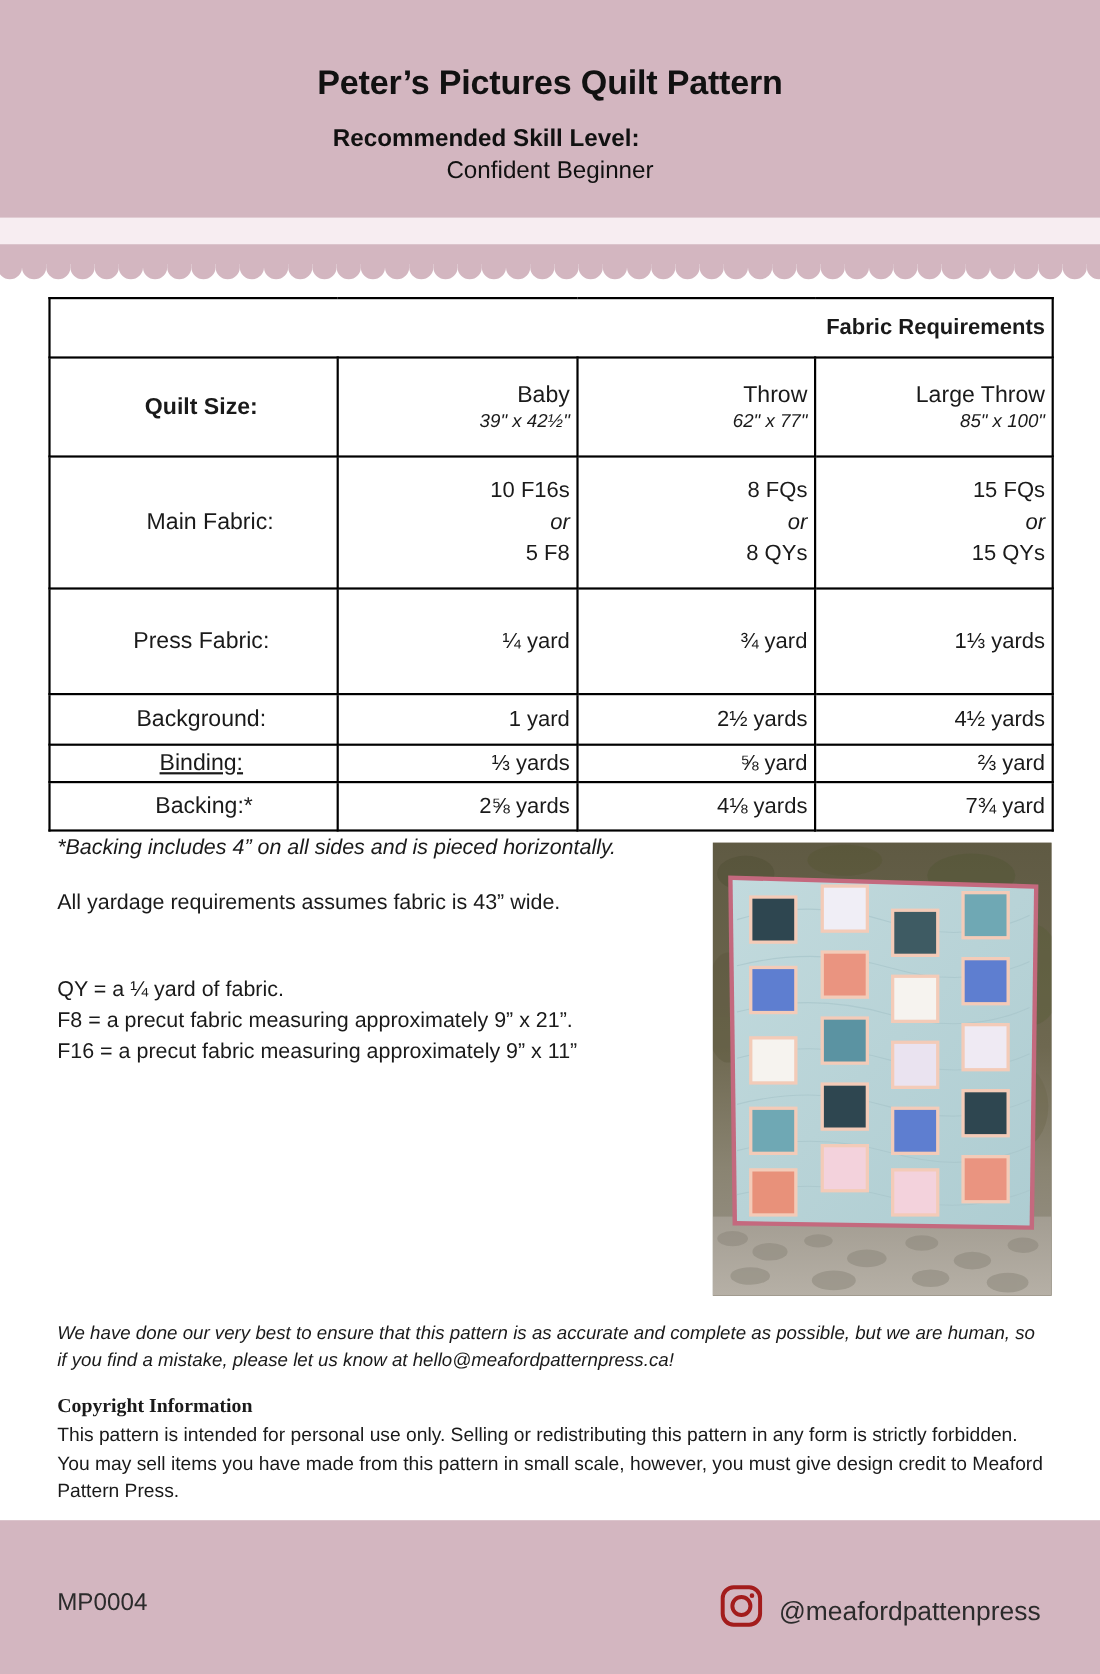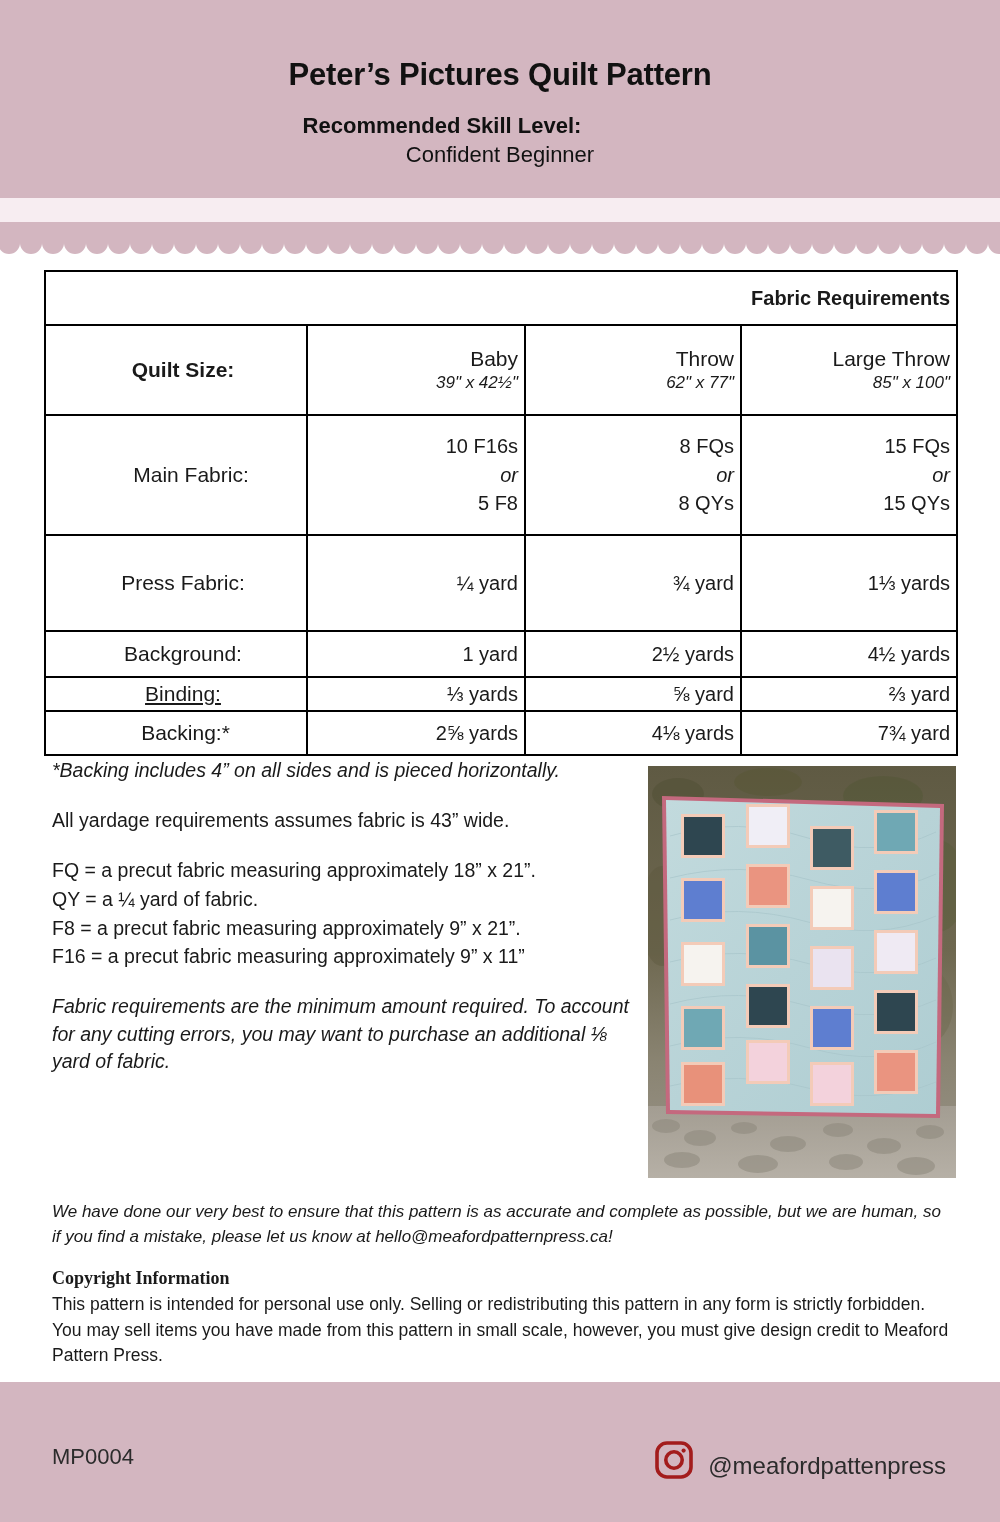--- a/index.html
+++ b/index.html
@@ -288,26 +288,25 @@
         <td>7¾ yard</td>
       </tr>
     </tbody>
   </table>
 </div>
 
 <div class="body-left">
   <p class="italic">*Backing includes 4” on all sides and is pieced horizontally.</p>
   <p>All yardage requirements assumes fabric is 43” wide.</p>
   <p class="defs">
-    <span>FQ = a precut fabric measuring approximately 18” x 21”.</span><br>
+    <br>
     <span>QY = a ¼ yard of fabric.</span><br>
     <span>F8 = a precut fabric measuring approximately 9” x 21”.</span><br>
     <span>F16 = a precut fabric measuring approximately 9” x 11”</span>
   </p>
-  <p class="italic">Fabric requirements are the minimum amount required. To account for any cutting errors, you may want to purchase an additional ⅛ yard of fabric.</p>
 </div>
 
 <div class="photo">
   <svg width="308" height="412" viewBox="0 0 308 412" xmlns="http://www.w3.org/2000/svg">
     <defs>
       <linearGradient id="bgGrad" x1="0" y1="0" x2="0" y2="1">
         <stop offset="0%" stop-color="#5f5a43"></stop>
         <stop offset="45%" stop-color="#6e6850"></stop>
         <stop offset="72%" stop-color="#8a8472"></stop>
         <stop offset="100%" stop-color="#9a948a"></stop>

